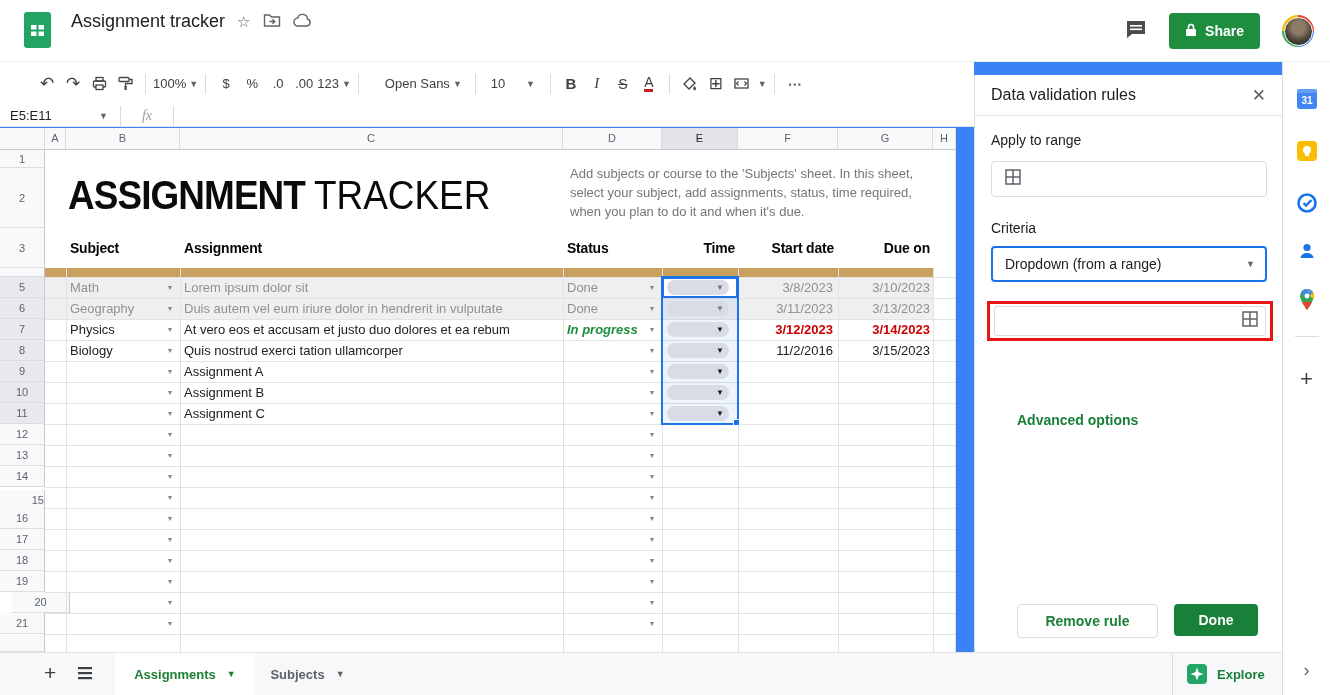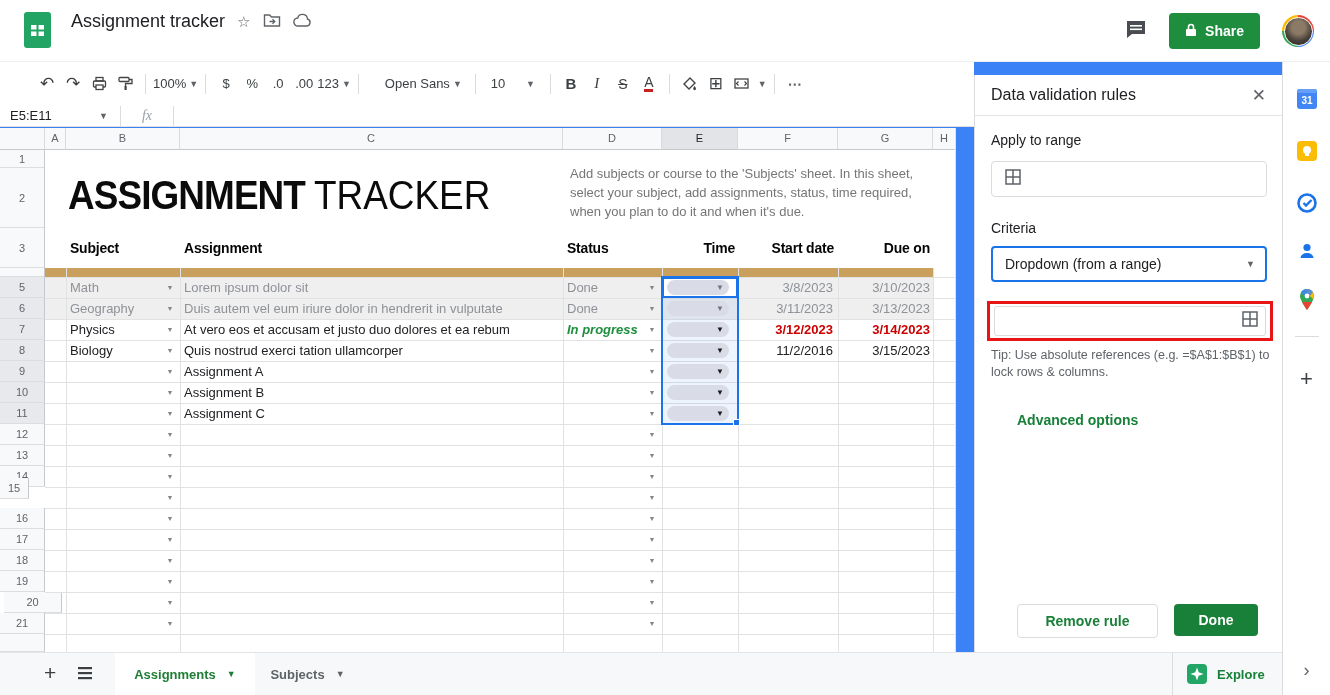--- a/index.html
+++ b/index.html
@@ -255,26 +255,26 @@
       <div class="rowhdr sel" style="left: 0px; top: 149px; width: 45px; height: 21px; line-height: 21px;">5</div>
       <div class="rowhdr sel" style="left: 0px; top: 170px; width: 45px; height: 21px; line-height: 21px;">6</div>
       <div class="rowhdr sel" style="left: 0px; top: 191px; width: 45px; height: 21px; line-height: 21px;">7</div>
       <div class="rowhdr sel" style="left: 0px; top: 212px; width: 45px; height: 21px; line-height: 21px;">8</div>
       <div class="rowhdr sel" style="left: 0px; top: 233px; width: 45px; height: 21px; line-height: 21px;">9</div>
       <div class="rowhdr sel" style="left: 0px; top: 254px; width: 45px; height: 21px; line-height: 21px;">10</div>
       <div class="rowhdr sel" style="left: 0px; top: 275px; width: 45px; height: 21px; line-height: 21px;">11</div>
       <div class="rowhdr" style="left: 0px; top: 296px; width: 45px; height: 21px; line-height: 21px;">12</div>
       <div class="rowhdr" style="left: 0px; top: 317px; width: 45px; height: 21px; line-height: 21px;">13</div>
       <div class="rowhdr" style="left: 0px; top: 338px; width: 45px; height: 21px; line-height: 21px;">14</div>
-      <div class="rowhdr" style="left: 0px; top: 350px; width: 29px; height: 21px; line-height: 21px;">15</div>
+      <div class="rowhdr" style="left: 0px; top: 362px; width: 45px; height: 21px; line-height: 21px; text-align: right;">15</div>
       <div class="rowhdr" style="left: 0px; top: 380px; width: 45px; height: 21px; line-height: 21px;">16</div>
       <div class="rowhdr" style="left: 0px; top: 401px; width: 45px; height: 21px; line-height: 21px;">17</div>
       <div class="rowhdr" style="left: 0px; top: 422px; width: 45px; height: 21px; line-height: 21px;">18</div>
       <div class="rowhdr" style="left: 0px; top: 443px; width: 45px; height: 21px; line-height: 21px;">19</div>
-      <div class="rowhdr" style="left: 4px; top: 464px; width: 58px; height: 21px; line-height: 21px;">20</div>
+      <div class="rowhdr" style="left: 12px; top: 464px; width: 58px; height: 21px; line-height: 21px;">20</div>
       <div class="rowhdr" style="left: 0px; top: 485px; width: 45px; height: 21px; line-height: 21px;">21</div>
       <div class="rowhdr" style="left: 0px; top: 506px; width: 45px; height: 18px;"></div>
       <div style="left: 45px; top: 140px; width: 888px; height: 9px; background: rgb(201, 160, 94);"></div>
       <div style="left: 45px; top: 149px; width: 888px; height: 21px; background: rgb(239, 239, 239);"></div>
       <div style="left: 45px; top: 170px; width: 888px; height: 21px; background: rgb(239, 239, 239);"></div>
       <div class="gl" style="left: 66px; top: 140px; width: 1px; height: 384px;"></div>
       <div class="gl" style="left: 180px; top: 140px; width: 1px; height: 384px;"></div>
       <div class="gl" style="left: 563px; top: 140px; width: 1px; height: 384px;"></div>
       <div class="gl" style="left: 662px; top: 140px; width: 1px; height: 384px;"></div>
       <div class="gl" style="left: 738px; top: 140px; width: 1px; height: 384px;"></div>
@@ -414,21 +414,20 @@
       <div class="red-inner">
         <span></span>
         <span>
           <svg width="18" height="18" viewBox="0 0 18 18">
               <rect x="2" y="2" width="14" height="14" fill="none" stroke="#5f6368" stroke-width="1.5"></rect>
               <path d="M2 9h14M9 2v14" stroke="#5f6368" stroke-width="1.5"></path>
             </svg>
         </span>
       </div>
     </div>
-    <div class="tip">Tip: Use absolute references (e.g. =$A$1:$B$1) to lock rows &amp; columns.</div>
     <div class="adv">Advanced options</div>
     <div class="btn-outline">Remove rule</div>
     <div class="btn-fill">Done</div>
   </div>
 
   <div class="rail">
     <span class="ric" style="top:26px;">
       <svg width="22" height="22" viewBox="0 0 22 22">
           <rect x="1" y="1" width="20" height="20" rx="3" fill="#4285f4"></rect>
           <rect x="1" y="1" width="20" height="4" rx="2" fill="#669df6"></rect>

